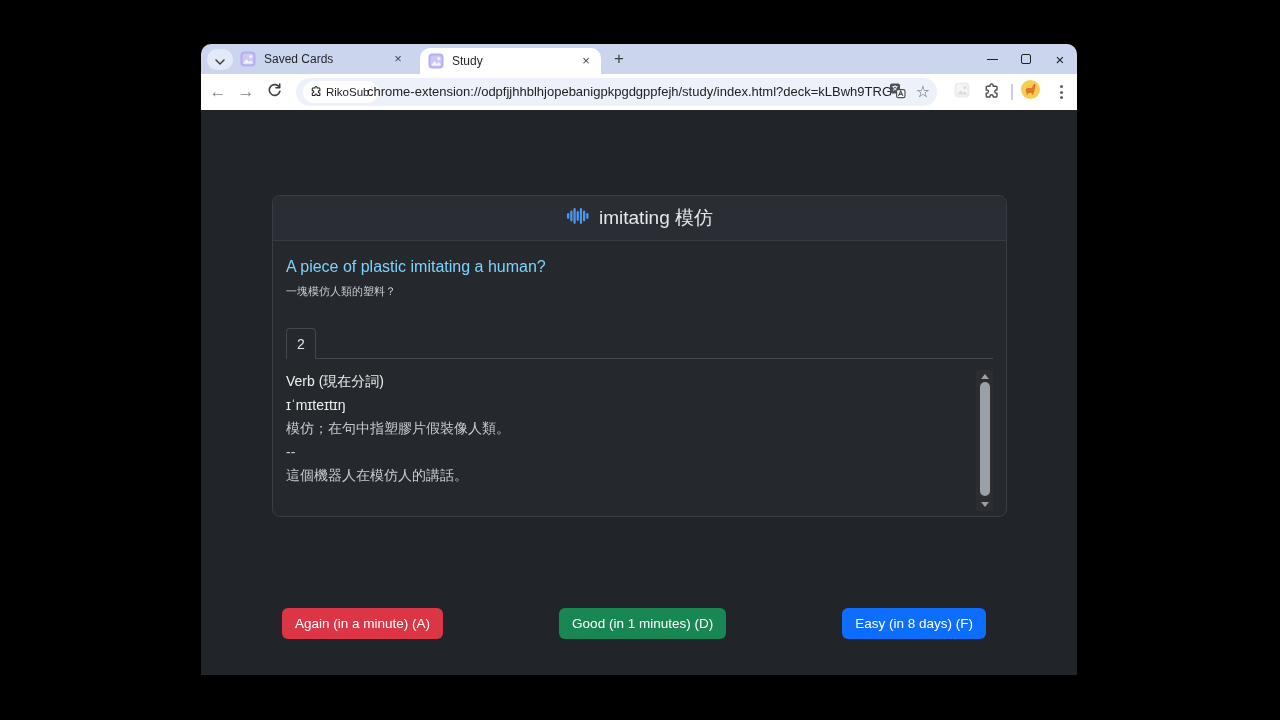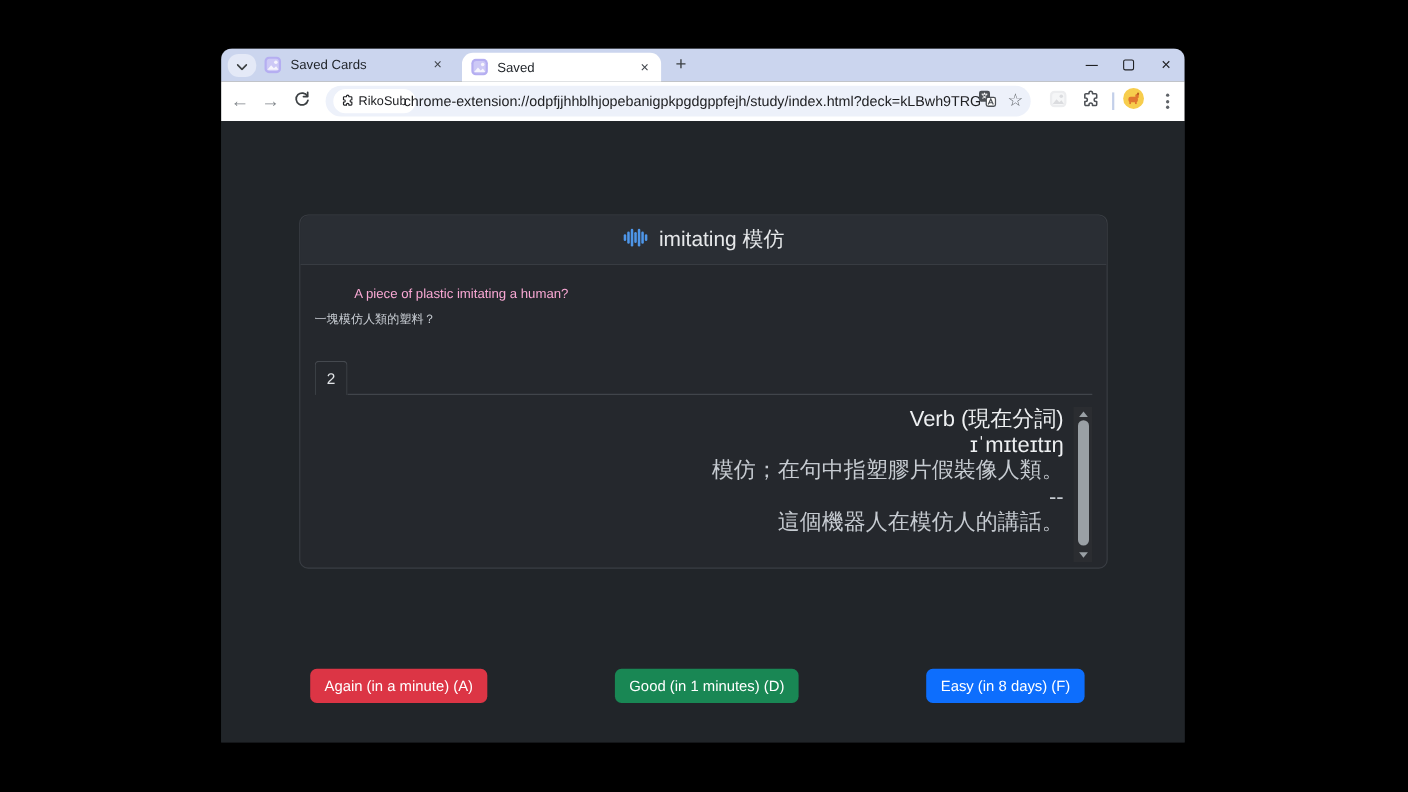--- a/index.html
+++ b/index.html
@@ -48,29 +48,29 @@
 
   
   .page { position:absolute; left:0; top:66px; width:876px; height:565px; background:#212529; }
 
   .card { position:absolute; left:71px; top:85px; width:735px; height:322px; background:#25282d;
           border:1px solid #3a3e44; border-radius:8px; }
   .card-header { height:45px; background:#2a2e34; border-bottom:1px solid #383c42; border-radius:8px 8px 0 0;
                  display:flex; align-items:center; justify-content:center; gap:9px; }
   .card-title { font-size:19px; color:#e6e8ea; }
   .card-body { position:relative; padding:14px 13px 0 13px; }
-  .q-en { font-size:12px; line-height:24px; color:#f9a8d4;margin-left:36px; }
+  .q-en { font-size:16px; line-height:24px; color:#7dd3fc; }
   .q-zh { font-size:11px; line-height:24px; color:#c9ced4; }
   .answer-tabs { display:flex; margin-top:25px; height:31px; }
   .sec-tab { width:30px; height:31px; border:1px solid #45494f; border-bottom:none; border-radius:4px 4px 0 0;
              display:flex; align-items:center; justify-content:center; font-size:14px; color:#e2e5e8;
              background:#25282d; cursor:pointer; }
   .tabs-filler { flex:1; border-bottom:1px solid #45494f; }
   .answer { position:relative; margin-top:11px; height:141px; padding-right:26px; overflow:hidden; }
-  .ans-line { font-size:20px; line-height:23.5px;text-align:right; }
+  .ans-line { font-size:14px; line-height:23.5px; }
   .ans-line.bright { color:#eef0f2; }
   .ans-line.dim { color:#c6cbd1; }
   .fake-scrollbar { position:absolute; right:0; top:0; width:17px; height:141px; background:#2b2d31; }
   .sb-arrow { position:absolute; left:0; width:17px; height:13px; display:flex; align-items:center; justify-content:center; cursor:pointer; }
   .sb-arrow.up { top:0; } .sb-arrow.down { bottom:0; }
   .tri-up { width:0; height:0; border-left:4px solid transparent; border-right:4px solid transparent; border-bottom:5px solid #9aa0a5; }
   .tri-down { width:0; height:0; border-left:4px solid transparent; border-right:4px solid transparent; border-top:5px solid #9aa0a5; }
   .sb-thumb { position:absolute; left:3.5px; top:12px; width:10px; height:114px; border-radius:5px; background:#9aa0a5; cursor:grab; }
 
   .grade-row { position:absolute; left:81px; top:498px; width:704px; height:31px;
@@ -108,21 +108,21 @@
 
       <div class="tab active">
         <span class="favicon">
           <svg width="16" height="16" viewBox="0 0 16 16">
               <rect x="0.5" y="0.5" width="15" height="15" rx="4" fill="#b5aef1"></rect>
               <rect x="2.5" y="2.5" width="11" height="11" rx="2.5" fill="#cdc9f6"></rect>
               <circle cx="10.8" cy="5.6" r="1.6" fill="#f6f5fd"></circle>
               <path d="M3 12.5 L6.5 8.3 L9 11 L11 9.2 L13.2 12.5 Z" fill="#f6f5fd"></path>
             </svg>
         </span>
-        <span class="tab-title">Saved</span>
+        <span class="tab-title">Study</span>
         <span class="tab-close">×</span>
       </div>
 
       <div class="new-tab">+</div>
 
       <div class="win-controls">
         <div class="win-btn">
             <span class="glyph-min"></span>
           </div>
         <div class="win-btn">

